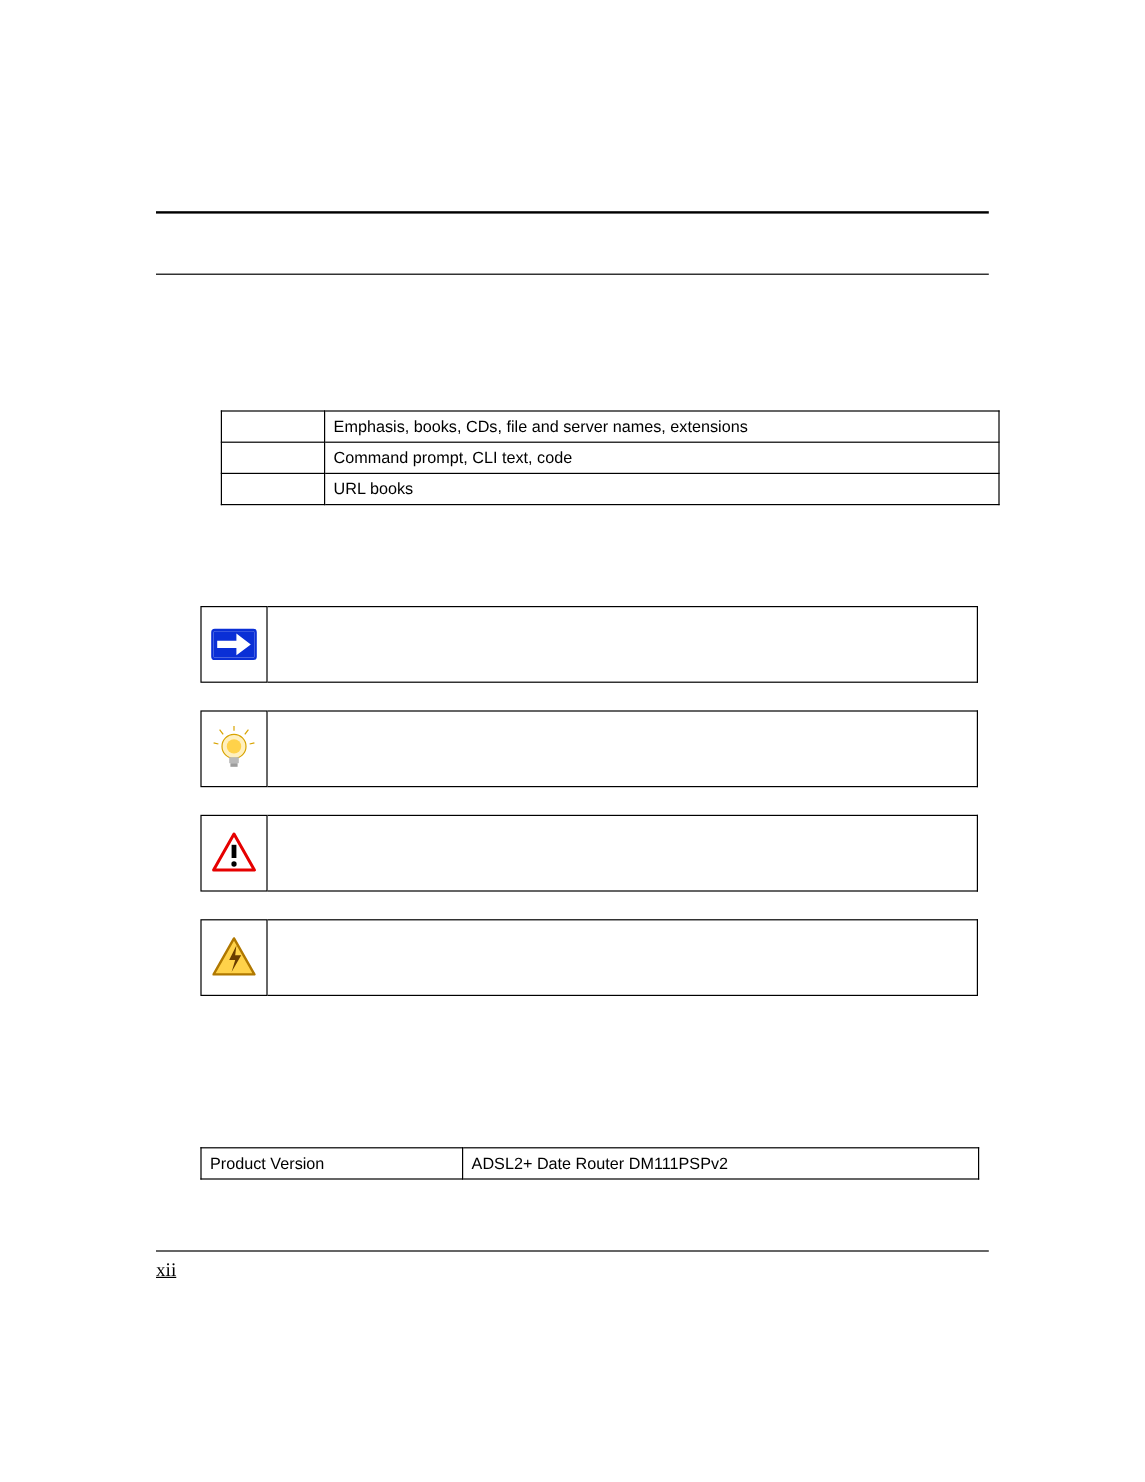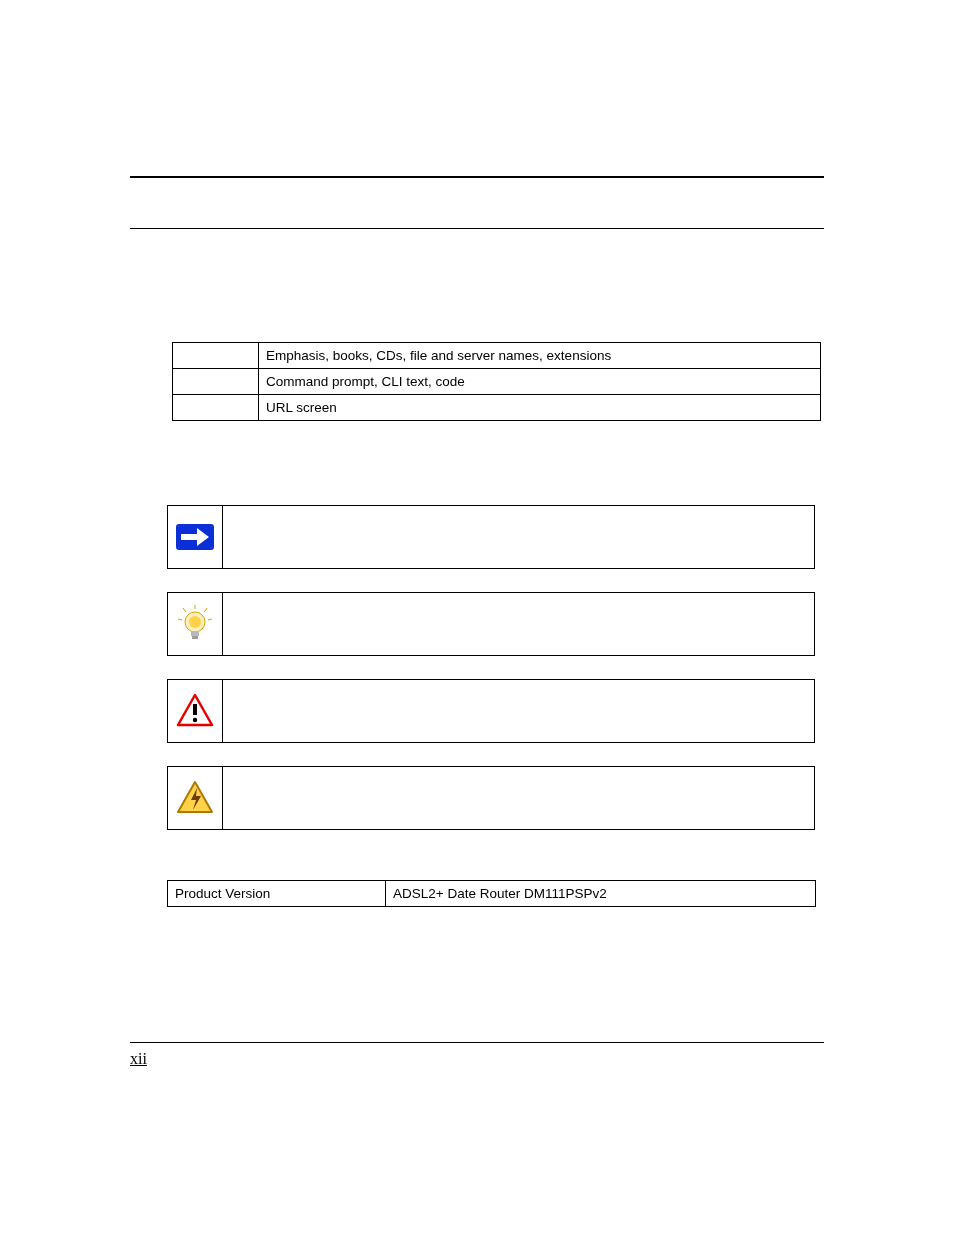--- a/index.html
+++ b/index.html
@@ -4,34 +4,34 @@
 <style>
   * { box-sizing: border-box; margin: 0; padding: 0; }
   html, body { width: 954px; height: 1235px; background: #fff; font-family: Arial, Helvetica, sans-serif; }
   .page { width: 954px; height: 1235px; position: relative; padding: 0 130px; }
   .header-line-outer { position: absolute; top: 176px; left: 130px; right: 130px; height: 2px; background: #000; }
   .header-line-inner { position: absolute; top: 228px; left: 130px; right: 130px; height: 1px; background: #000; }
   .footer-line { position: absolute; top: 1042px; left: 130px; right: 130px; height: 1px; background: #000; }
   .page-num { position: absolute; top: 1050px; left: 130px; font-family: 'Times New Roman', Times, serif; font-size: 16px; text-decoration: underline; }
 
   
-  .typo-table { position: absolute; top: 342px; left: 172px; width: 648px; border-collapse: collapse; table-layout: fixed; }
+  .typo-table { position: absolute; top: 342px; left: 184px; width: 648px; border-collapse: collapse; table-layout: fixed; }
   .typo-table td { border: 1px solid #000; padding: 5px 7px; font-size: 13.5px; vertical-align: middle; height: 25px; }
   .typo-table col.c1 { width: 86px; }
   .typo-table col.c2 { width: 562px; }
 
   
   .callouts { position: absolute; top: 505px; left: 167px; width: 648px; }
   .callout { display: flex; margin-bottom: 23px; }
   .icon-cell { width: 56px; height: 64px; border: 1px solid #000; display: flex; align-items: center; justify-content: center; }
   .text-cell { flex: 1; height: 64px; border: 1px solid #000; border-left: none; }
   .icon-cell svg, .icon-cell .icon-inner { width: 40px; height: 40px; }
 
   
-  .info-table { position: absolute; top: 880px; left: 167px; width: 648px; border-collapse: collapse; table-layout: fixed; }
+  .info-table { position: absolute; top: 956px; left: 167px; width: 648px; border-collapse: collapse; table-layout: fixed; }
   .info-table td { border: 1px solid #000; font-size: 13.5px; padding: 5px 7px; height: 25px; }
   .info-table col.c1 { width: 218px; }
   .info-table col.c2 { width: 430px; }
 </style>
 </head>
 <body>
 
 <div class="page">
   <div class="header-line-outer"></div>
   <div class="header-line-inner"></div>
@@ -45,21 +45,21 @@
       <tr>
         <td></td>
         <td>Emphasis, books, CDs, file and server names, extensions</td>
       </tr>
       <tr>
         <td></td>
         <td>Command prompt, CLI text, code</td>
       </tr>
       <tr>
         <td></td>
-        <td>URL screen</td>
+        <td>URL books</td>
       </tr>
     </tbody>
   </table>
 
   <div class="callouts">
     <div class="callout">
       <div class="icon-cell">
         <svg viewBox="0 0 40 40">
           <rect x="2" y="8" width="36" height="24" rx="2" fill="#fff" stroke="#0a2fd6" stroke-width="2"></rect>
           <rect x="3" y="9" width="34" height="22" rx="1" fill="#0a2fd6"></rect>

